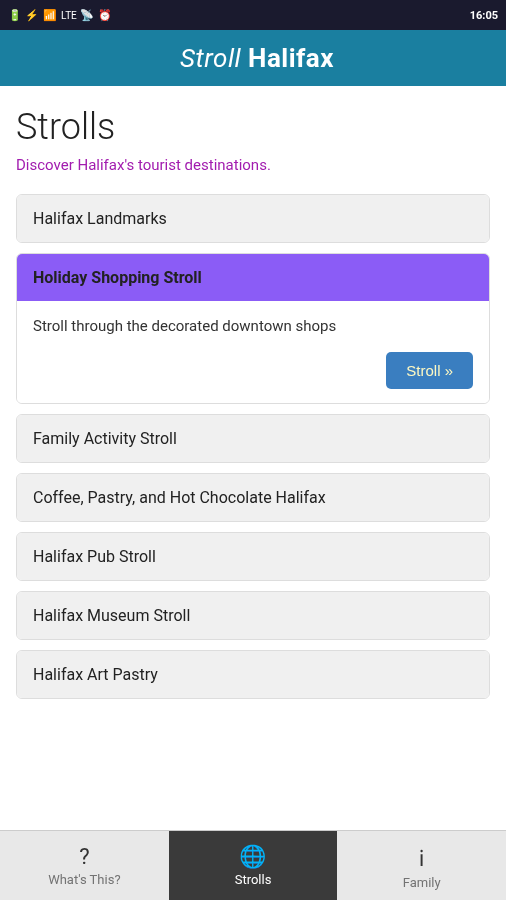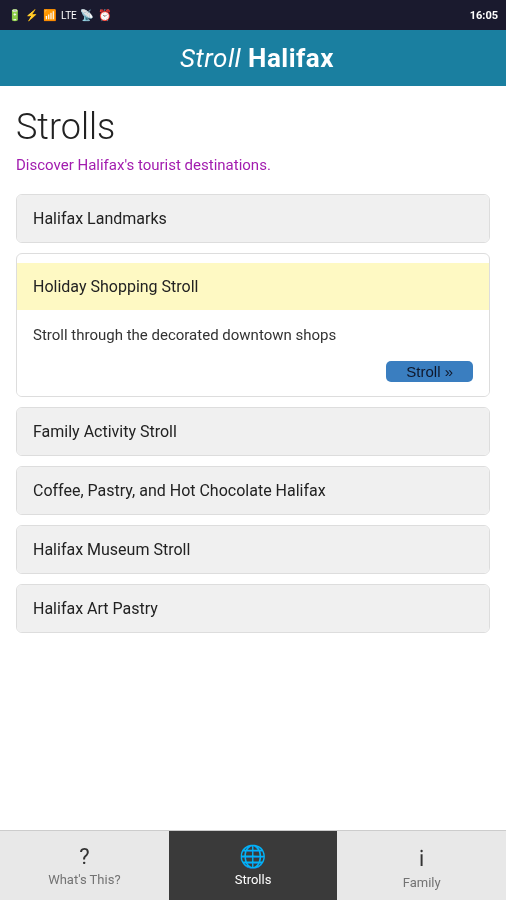--- a/index.html
+++ b/index.html
@@ -95,45 +95,44 @@
       color: #222;
       cursor: pointer;
       background: #f0f0f0;
     }
 
     .stroll-item.expanded {
       background: white;
     }
 
     .stroll-item.expanded .stroll-item-header {
-      background: #fef9c3;
-      font-weight: 400;
-      margin-top: 9px;
+      background: #8b5cf6;
+      font-weight: 700;
     }
 
     .stroll-item-body {
       padding: 14px 16px;
       background: white;
     }
 
     .stroll-item-body p {
       font-size: 15px;
       color: #333;
       margin-bottom: 14px;
       line-height: 1.5;
     }
 
     .stroll-btn {
       display: block;
       margin-left: auto;
       background: #3a7ec0;
-      color: #0f172a;
+      color: #fef9c3;
       border: none;
       border-radius: 5px;
-      padding: 2px 20px;
+      padding: 10px 20px;
       font-size: 15px;
       cursor: pointer;
       font-weight: 500;
     }
 
     
     .bottom-nav {
       position: absolute;
       bottom: 0;
       left: 0;
@@ -225,20 +224,25 @@
       <span>Family Activity Stroll</span>
     </div>
   </div>
 
   <div class="stroll-item">
     <div class="stroll-item-header">
       <span>Coffee, Pastry, and Hot Chocolate Halifax</span>
     </div>
   </div>
 
+  <div class="stroll-item">
+    <div class="stroll-item-header">
+      <span>Halifax Pub Stroll</span>
+    </div>
+  </div>
 
   <div class="stroll-item">
     <div class="stroll-item-header">
       <span>Halifax Museum Stroll</span>
     </div>
   </div>
 
   <div class="stroll-item">
     <div class="stroll-item-header">
       <span>Halifax Art Pastry</span>

